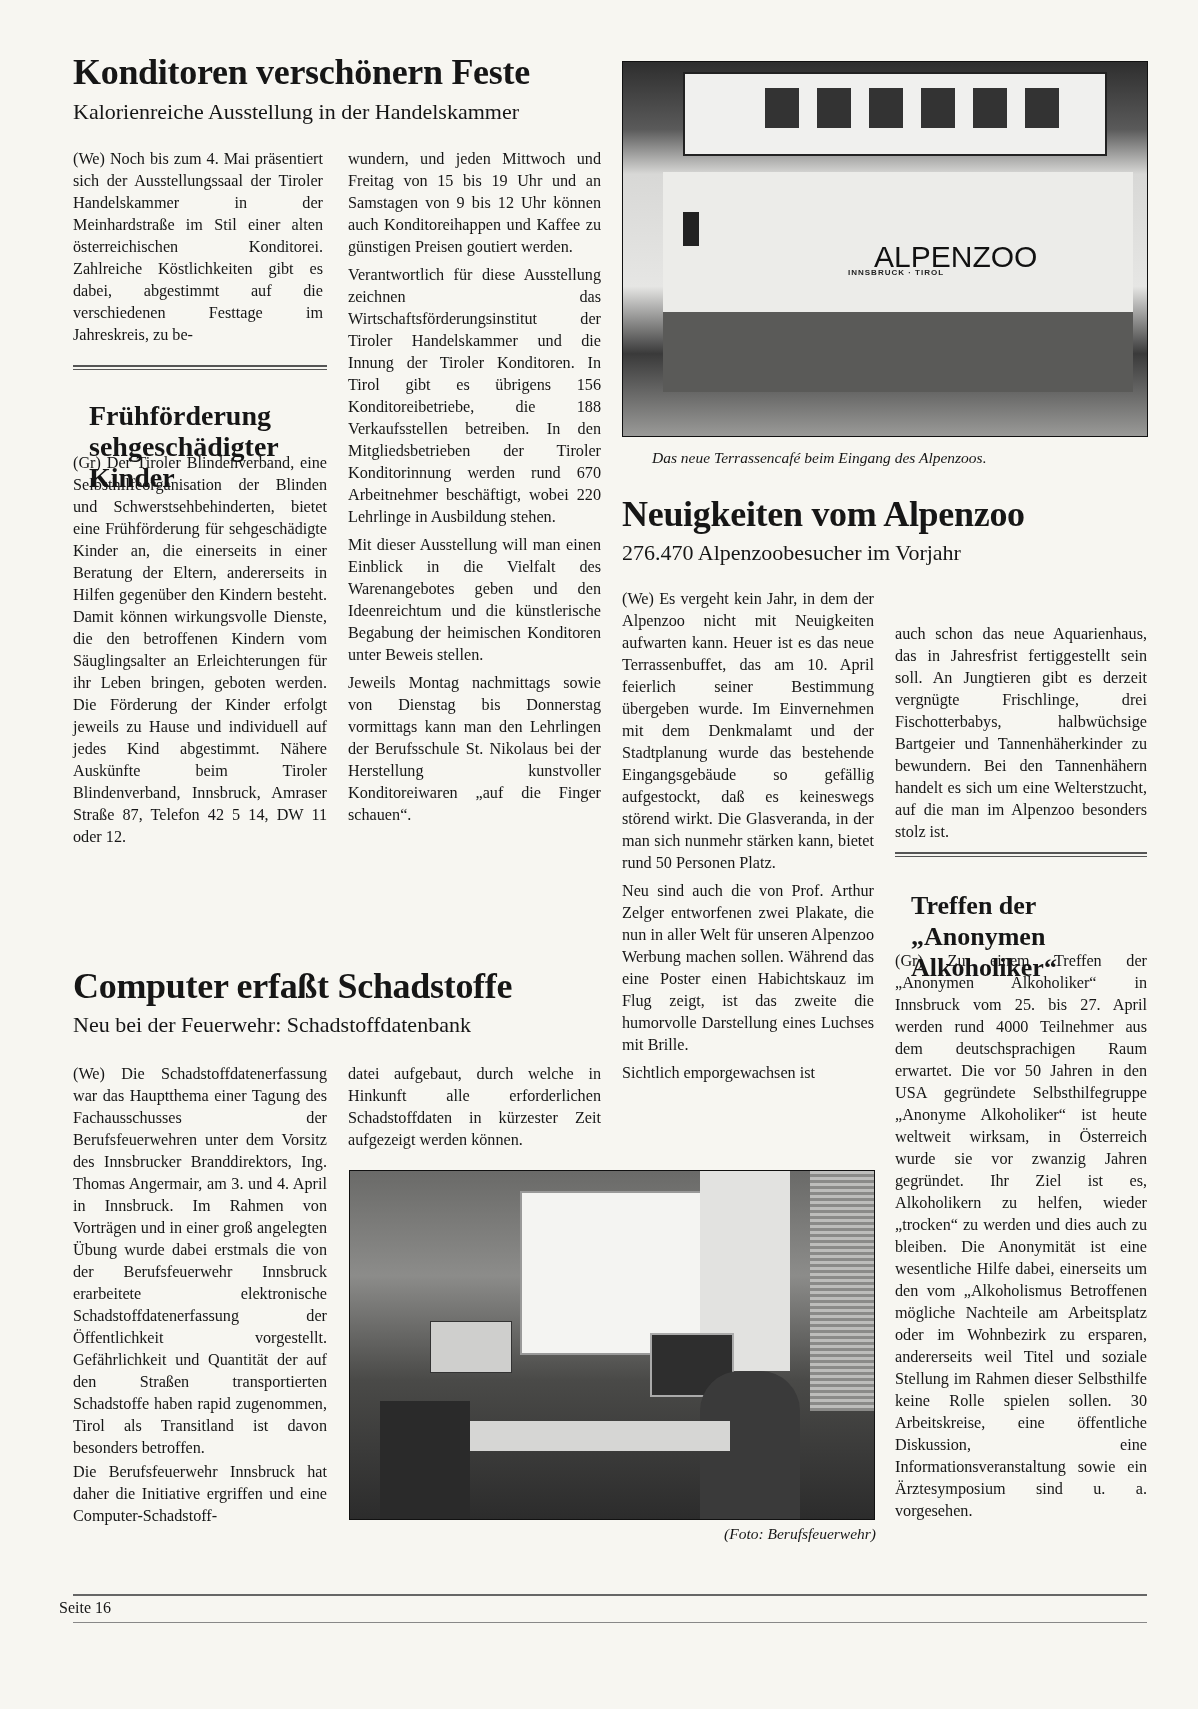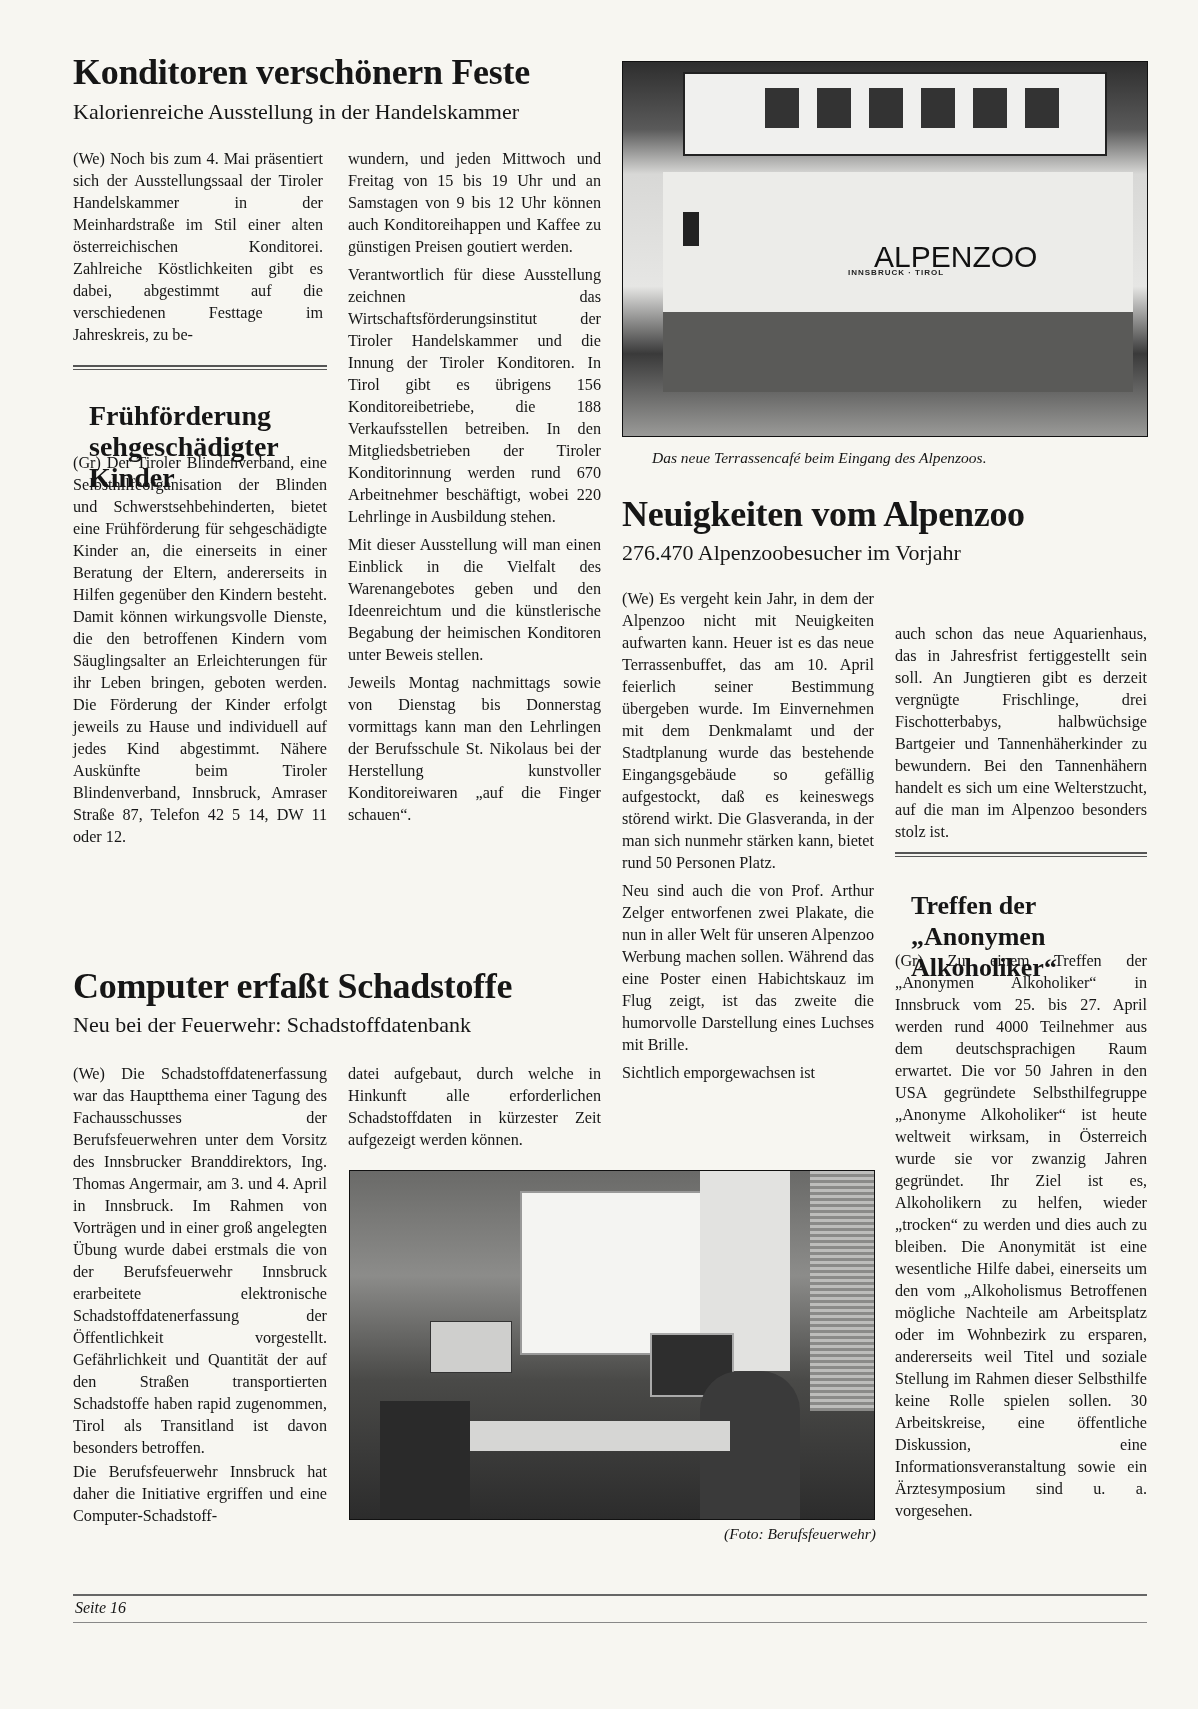--- a/index.html
+++ b/index.html
@@ -99,16 +99,16 @@
   <div class="abs" style="left:300px;top:162px;width:80px;height:60px;background:#2e2e2e;border:2px solid #aaa;"></div>
   <div class="abs" style="left:30px;top:230px;width:90px;height:118px;background:#2a2a2a;"></div>
   <div class="abs" style="left:350px;top:200px;width:100px;height:148px;background:#3a3a3a;border-radius:40px 40px 0 0;"></div>
   <div class="abs" style="left:120px;top:250px;width:260px;height:30px;background:#d6d6d4;"></div>
 </div>
 <div class="abs caption" style="left:352px;top:1524px;width:524px;">
   <span style="float:right;">(Foto: Berufsfeuerwehr)</span>
 </div>
 
 <div class="abs footer-rule" style="left:73px;top:1594px;width:1074px;"></div>
-<div class="abs footer" style="left:75px;top:1598px;width:1074px;font-style:italic;">
+<div class="abs footer" style="left:59px;top:1598px;width:1074px;">
   <span>Seite 16</span>
 </div>
 <div class="abs" style="left:73px;top:1622px;width:1074px;border-top:1px solid #888;"></div>
 
 </body></html>

